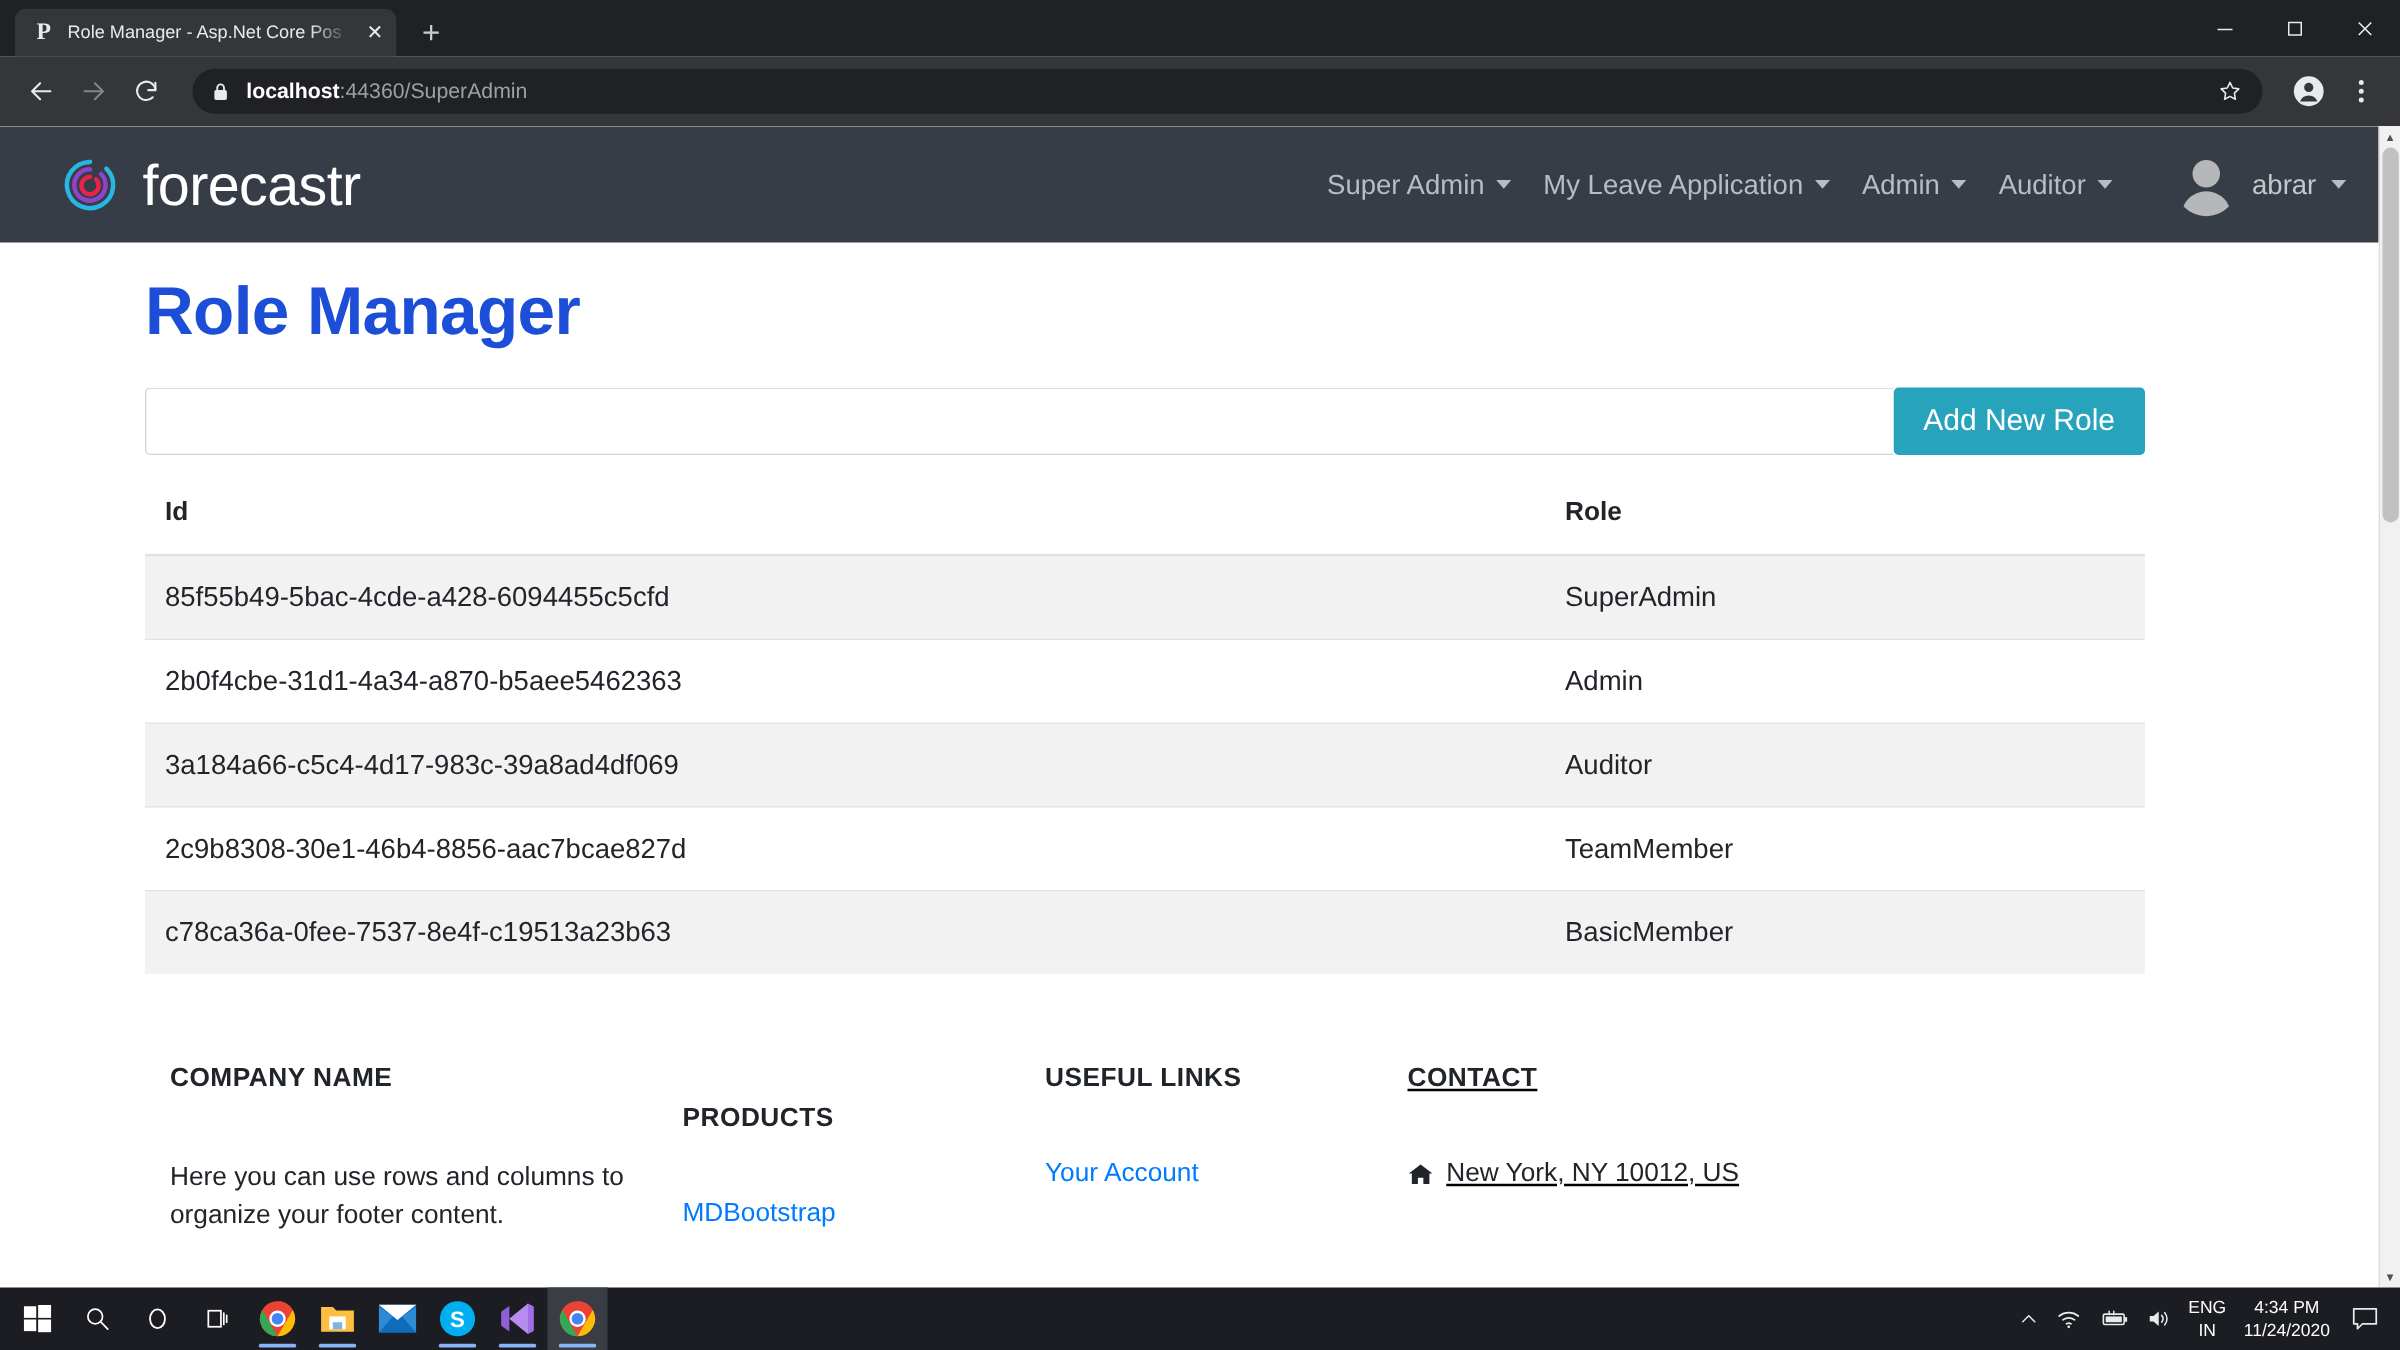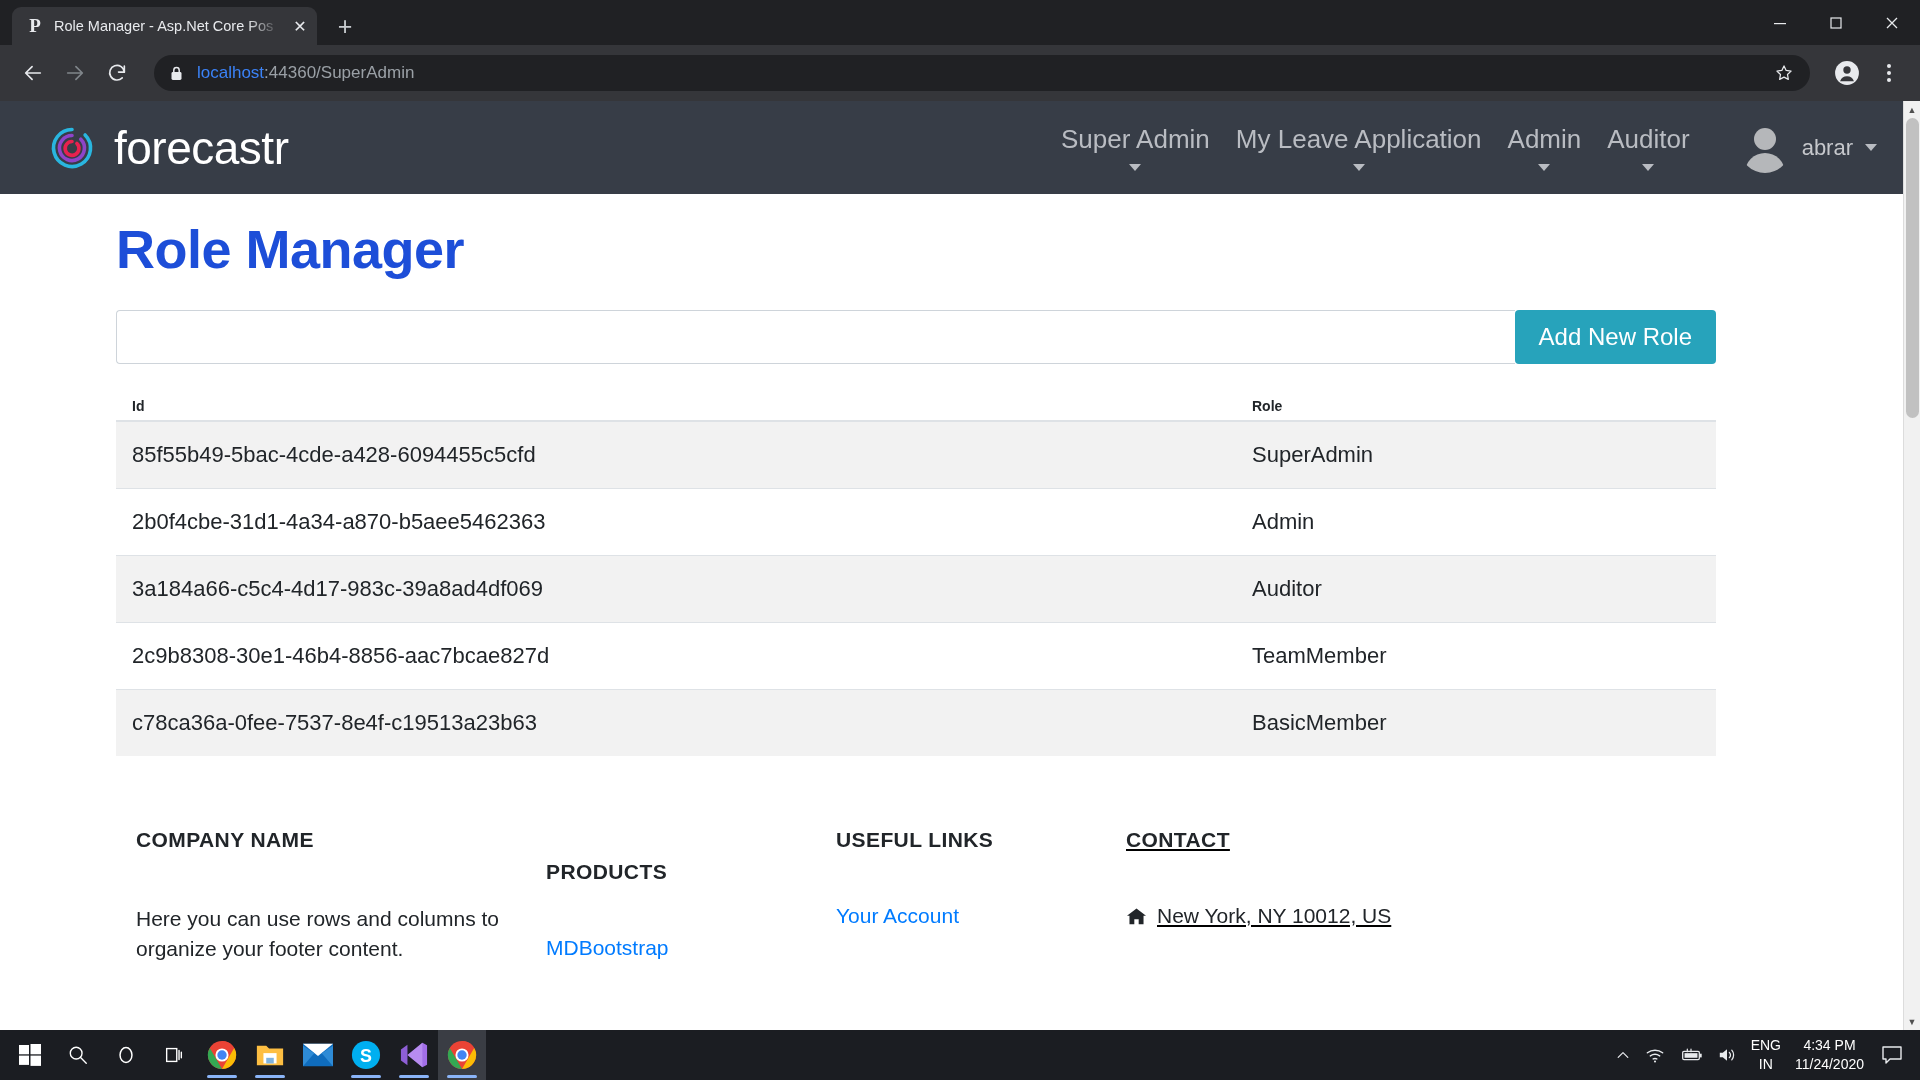--- a/index.html
+++ b/index.html
@@ -53,21 +53,21 @@
     width: 38px; height: 38px; display: flex; align-items: center;
     justify-content: center; color: #e8eaed;
   }
   .nav-btn.fwd { color: #80868b; }
   .omnibox {
     flex: 1; height: 36px; background: #202124; border-radius: 18px;
     display: flex; align-items: center; padding: 0 16px; margin-left: 14px; gap: 14px;
   }
   .lock-icon { color: #e8eaed; display: flex; align-items: center; }
   .url { font-size: 17px; color: #9aa0a6; white-space: nowrap; }
-  .url b { color: #3b82f6; font-weight: 400; text-align: right; }
+  .url b { color: #ffffff; font-weight: 700; text-align: right; }
   .omni-right { margin-left: auto; display: flex; align-items: center; gap: 4px; }
   .star-icon { color: #e8eaed; }
   .profile-icon { width: 34px; height: 34px; margin-left: 16px; color: #e8eaed;
     display:flex; align-items:center; justify-content:center; }
   .menu-dots { width: 34px; height: 34px; margin-left: 4px; color: #e8eaed;
     display:flex; flex-direction:column; align-items:center; justify-content:center; gap:3px;}
   .menu-dots i { width:4px; height:4px; border-radius:50%; background:#e8eaed; display:block; }
 
   
   .viewport { flex: 1; background: #fff; display: flex; overflow: hidden; position: relative; }
@@ -75,21 +75,21 @@
 
   
   .site-nav {
     height: 93px; background: #373d47;
     display: flex; align-items: center; padding: 0 26px 0 48px;
   }
   .brand { display: flex; align-items: center; gap: 18px; }
   .brand-name { color: #ffffff; font-size: 46px; font-weight: 300; letter-spacing: -0.5px; }
   .nav-links { margin-left: auto; display: flex; align-items: center; gap: 26px; }
   .nav-link {
-    color: #b9bcc2; font-size: 26px; display: flex; align-items: center; gap: 9px; flex-direction: column;
+    color: #b9bcc2; font-size: 22px; display: flex; align-items: center; gap: 9px;
   }
   .caret { width: 0; height: 0; border-left: 6px solid transparent;
     border-right: 6px solid transparent; border-top: 7px solid #b9bcc2; }
   .user-area { display: flex; align-items: center; gap: 12px; margin-left: 24px; }
   .avatar { width: 50px; height: 50px; border-radius: 50%; background: transparent;
     position: relative; overflow: hidden; }
   .avatar::before { content:""; position:absolute; left:50%; top:5px; width:22px; height:22px;
     border-radius:50%; background:#b5b7ba; transform:translateX(-50%); }
   .avatar::after { content:""; position:absolute; left:50%; top:30px; width:40px; height:30px;
     border-radius:20px 20px 0 0; background:#b5b7ba; transform:translateX(-50%); }
@@ -108,22 +108,22 @@
     font-family: "Liberation Sans", sans-serif;
   }
   .add-btn {
     background: #27a3bb; color: #fff; border: none; border-radius: 4px;
     font-size: 24px; padding: 0 24px; height: 54px; cursor: pointer;
     font-family: "Liberation Sans", sans-serif; font-weight: 400;
   }
 
   .role-table { margin: 22px 0 0 60px; width: 1600px; border-collapse: collapse; }
   .role-table th {
-    text-align: left; font-size: 14px; font-weight: 700; color: #212529;
-    padding: 12px 16px 6px 16px; border-bottom: 2px solid #dee2e6;
+    text-align: left; font-size: 21px; font-weight: 700; color: #212529;
+    padding: 12px 16px 21px 16px; border-bottom: 2px solid #dee2e6;
   }
   .role-table td {
     font-size: 22px; color: #212529; padding: 20px 16px;
     border-top: 1px solid #dee2e6;
   }
   .role-table tbody tr:nth-child(odd) { background: #f2f2f2; }
   .col-id { width: 1120px; }
 
   
   .site-footer { margin: 72px 0 0 0; padding: 0 56px 0 80px; }

